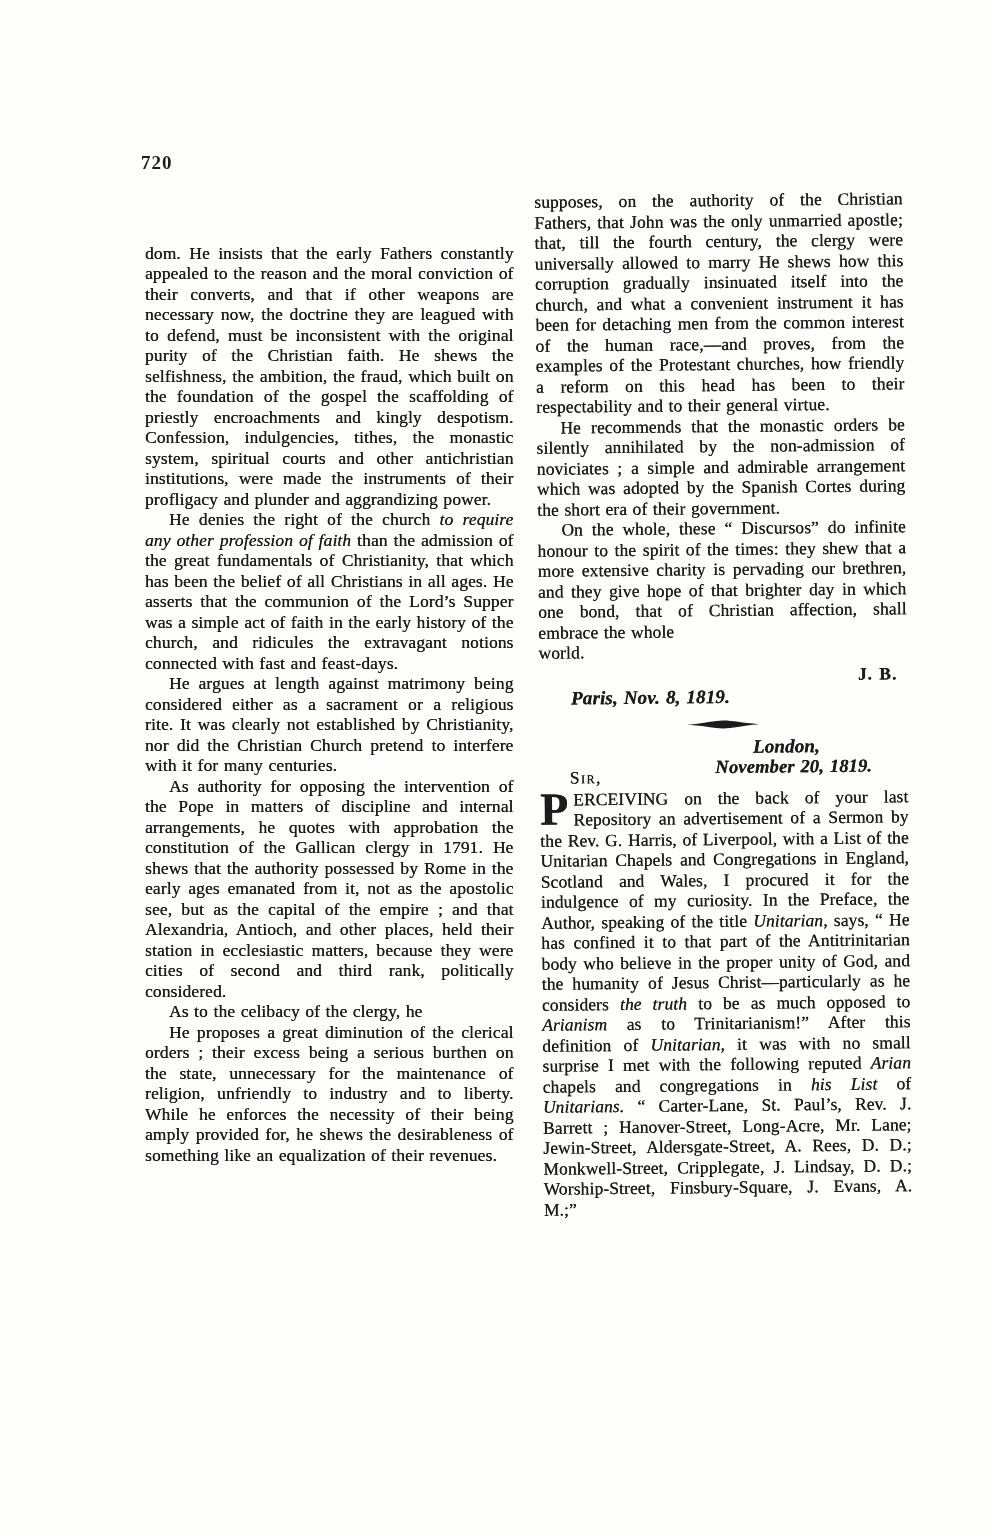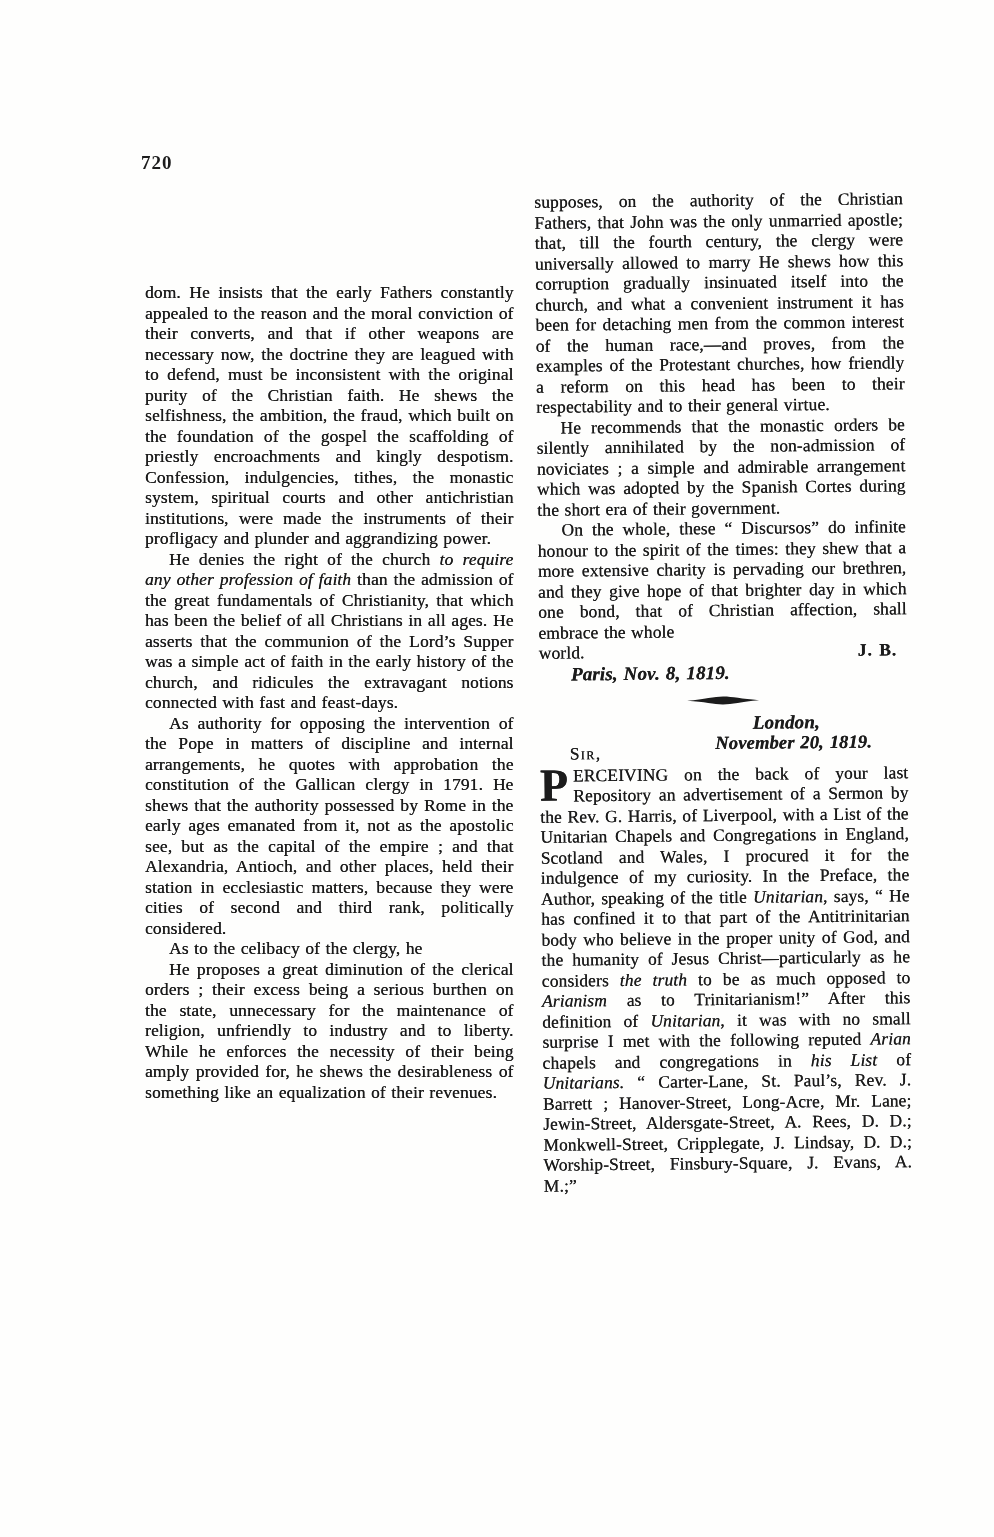--- a/index.html
+++ b/index.html
@@ -30,21 +30,21 @@
     font-size:17.4px;line-height:20.5px;
     text-align:justify;
     word-spacing:1px;letter-spacing:0.15px;
     text-shadow:0.25px 0 0 currentColor;
   }
   .col.right-tilt{transform:rotate(-0.55deg);transform-origin:50% 50%;}
   .para{margin:0;}
   .para.ind{text-indent:24px;}
   .it{font-style:italic;}
   .sig{display:flex;justify-content:space-between;padding-right:10px;}
-  .sig .initials{font-weight:bold;letter-spacing:1px;}
+  .sig .initials{font-weight:bold;letter-spacing:1px;margin-top:24px;}
   .dateline{
     margin:1px 0 5px 32px;
     font-style:italic;font-weight:600;font-size:19px;
     text-align:left;text-indent:0;
   }
   .orn{margin:5px 0 4px;text-align:center;}
   .orn svg{display:inline-block;vertical-align:middle;}
   .place{
     margin:0;padding-right:88px;text-align:right;
     font-style:italic;font-weight:600;font-size:19px;
@@ -65,20 +65,21 @@
 </style>
 </head>
 <body>
 
 <div class="page">
   <div class="pageno">720</div>
   <div class="columns">
     <div class="col">
         <p class="para"><span>dom.  He insists that the early Fathers constantly appealed to the reason and the moral conviction of their converts, and that if other weapons are necessary now, the doctrine they are leagued with to defend, must be inconsistent with the original purity of the Christian faith.  He shews the selfishness, the ambition, the fraud, which built on the foundation of the gospel the scaffolding of priestly encroachments and kingly despotism. Confession, indulgencies, tithes, the monastic system, spiritual courts and other antichristian institutions, were made the instruments of their profligacy and plunder and aggrandizing power.</span></p>
         <p class="para ind"><span>He denies the right of the church </span><span class="it">to require any other profession of faith</span><span> than the admission of the great fundamentals of Christianity, that which has been the belief of all Christians in all ages.  He asserts that the communion of the Lord’s Supper was a simple act of faith in the early history of the church, and ridicules the extravagant notions connected with fast and feast-days.</span></p>
+        <p class="para ind"><span>He argues at length against matrimony being considered either as a sacrament or a religious rite.  It was clearly not established by Christianity, nor did the Christian Church pretend to interfere with it for many centuries.</span></p>
         <p class="para ind"><span>As authority for opposing the intervention of the Pope in matters of discipline and internal arrangements, he quotes with approbation the constitution of the Gallican clergy in 1791. He shews that the authority possessed by Rome in the early ages emanated from it, not as the apostolic see, but as the capital of the empire ; and that Alexandria, Antioch, and other places, held their station in ecclesiastic matters, because they were cities of second and third rank, politically considered.</span></p>
         <p class="para ind"><span>As to the celibacy of the clergy, he</span></p>
         <p class="para ind"><span>He proposes a great diminution of the clerical orders ; their excess being a serious burthen on the state, unnecessary for the maintenance of religion, unfriendly to industry and to liberty.  While he enforces the necessity of their being amply provided for, he shews the desirableness of something like an equalization of their revenues.</span></p>
       </div>
     <div class="col right-tilt">
         <p class="para"><span>supposes, on the authority of the Christian Fathers, that John was the only unmarried apostle; that, till the fourth century, the clergy were universally allowed to marry  He shews how this corruption gradually insinuated itself into the church, and what a convenient instrument it has been for detaching men from the common interest of the human race,—and proves, from the examples of the Protestant churches, how friendly a reform on this head has been to their respectability and to their general virtue.</span></p>
         <p class="para ind"><span>He recommends that the monastic orders be silently annihilated by the non-admission of noviciates ; a simple and admirable arrangement which was adopted by the Spanish Cortes during the short era of their government.</span></p>
         <p class="para ind"><span>On the whole, these “ Discursos” do infinite honour to the spirit of the times: they shew that a more extensive charity is pervading our brethren, and they give hope of that brighter day in which one bond, that of Christian affection, shall embrace the whole</span></p>
         <div class="sig">
           <span>world.</span>

